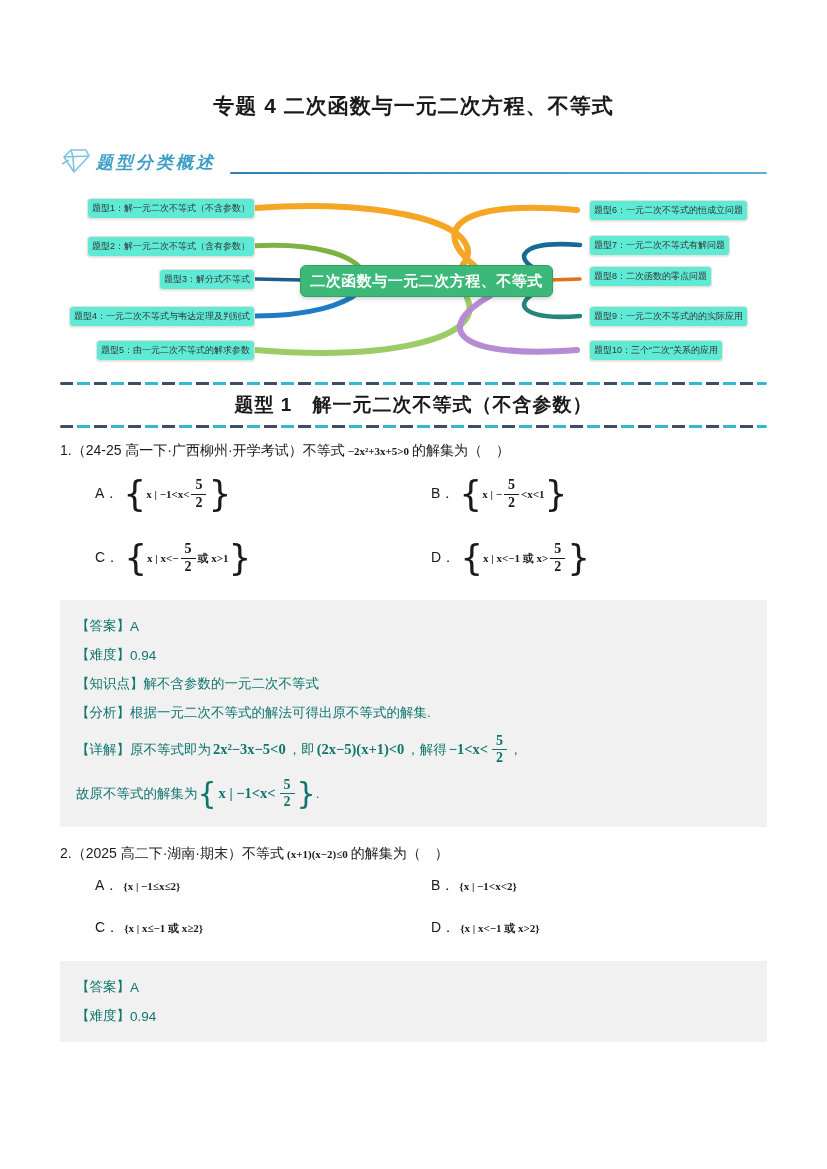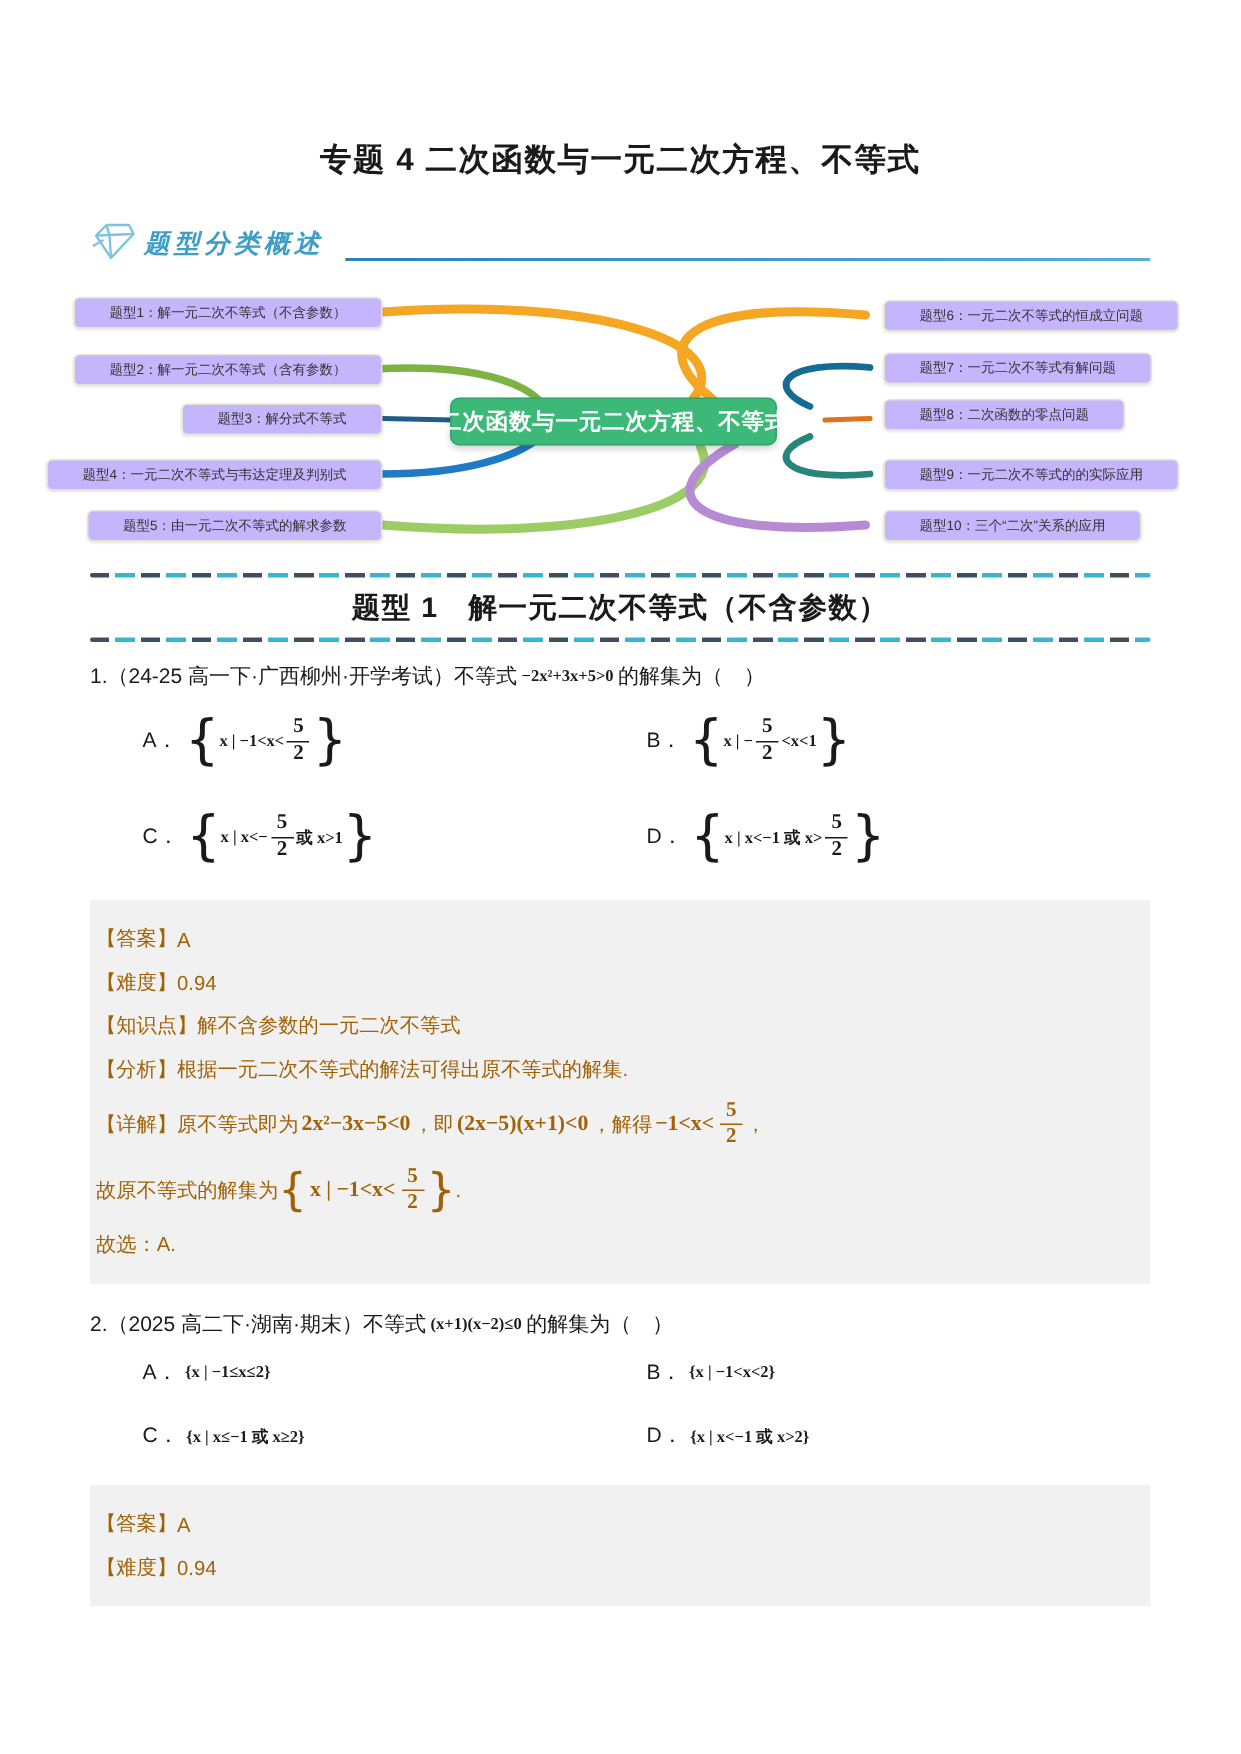--- a/index.html
+++ b/index.html
@@ -14,26 +14,26 @@
   .ovr { display: flex; align-items: flex-end; margin-top: 24px; height: 30px; }
   .ovr .gem { width: 30px; height: 26px; margin-right: 6px; flex: 0 0 auto; }
   .ovr .ovr-txt { font-size: 17px; font-weight: bold; font-style: italic;
     color: #3e9fc6; letter-spacing: 3px; white-space: nowrap; }
   .ovr .rule { flex: 1; height: 2.5px; margin-left: 14px; border-radius: 2px;
     background: linear-gradient(90deg,#2e7fb8,#58aed6); }
 
   
   .mindmap { position: relative; margin-top: 12px; height: 192px; }
   .branches { position: absolute; inset: 0; width: 707px; height: 192px; }
-  .mnode { position: absolute; background: #c4b5fd; border: 1px solid #e4e4d6;
+  .mnode { position: absolute; background: #5eead4; border: 1px solid #e4e4d6;
     border-radius: 4px; font-size: 9px; line-height: 1; color: #333;
-    padding: 5px 23px; white-space: nowrap; box-shadow: 0 1px 2px rgba(0,0,0,.10); z-index: 3; }
+    padding: 5px 4px; white-space: nowrap; box-shadow: 0 1px 2px rgba(0,0,0,.10); z-index: 3; }
   .mnode.l { right: 512px; }
   .mnode.r { left: 517px; margin-left: 12px; }
-  .mcenter { position: absolute; left: 240px; top: 79px; width: 218px; height: 32px;
+  .mcenter { position: absolute; left: 240px; top: 79px; width: 253px; height: 32px;
     background: #3cb878; border: 1px solid #2fa268; border-radius: 6px; color: #fff;
     font-weight: bold; font-size: 15px; display: flex; align-items: center;
     justify-content: center; letter-spacing: .5px; white-space: nowrap;
     box-shadow: 0 2px 4px rgba(0,0,0,.18); z-index: 2; }
 
   
   .dash { height: 3px; border-radius: 2px; background-image: repeating-linear-gradient(90deg,
       #3f4e63 0px, #3f4e63 13px, transparent 13px, transparent 17px,
       #35b8cf 17px, #35b8cf 30px, transparent 30px, transparent 34px); }
   .sec-head { margin-top: 4px; }
@@ -53,22 +53,22 @@
   .opt-label { margin-right: 5px; }
   .brace { font-family: "DejaVu Sans", sans-serif; line-height: 1; vertical-align: middle; }
   .brace.b34 { font-size: 36px; }
   .brace.b30 { font-size: 30px; }
   .frac { display: inline-flex; flex-direction: column; text-align: center;
     vertical-align: middle; margin: 0 2px; font-family: "Liberation Serif", serif;
     font-weight: bold; font-size: 14px; line-height: 1.15; }
   .frac .fn { border-bottom: 1.5px solid currentColor; padding: 0 4px; }
 
   
-  .ans-block { background: #f2f1f1; color: #a16207; font-size: 13.5px;
-    padding: 6px 4px; margin-top: 10px; }
+  .ans-block { background: #f2f1f1; color: #0f766e; font-size: 13.5px;
+    padding: 6px 16px; margin-top: 10px; }
   .ans-line { display: flex; align-items: center; flex-wrap: wrap; margin: 11px 0; }
   .ans-line .m { font-size: 14.5px; margin: 0 2px; }
   .q2block { margin-top: 12px; }
 </style>
 </head>
 <body>
 
 <div class="page">
 
   <h1 class="title">专题 4 二次函数与一元二次方程、不等式</h1>
@@ -210,23 +210,20 @@
       <span>故原不等式的解集为</span>
       <span class="brace b30">{</span>
       <span class="m">x | −1&lt;x&lt;</span>
       <span class="frac">
           <span class="fn">5</span>
           <span class="fd">2</span>
         </span>
       <span class="brace b30">}</span>
       <span>.</span>
     </div>
-    <div class="ans-line">
-      <span>故选：A.</span>
-    </div>
   </div>
 
   <div class="stem" style="margin-top:18px">
     <span>2.（2025 高二下·湖南·期末）不等式</span>
     <span class="m">(x+1)(x−2)≤0</span>
     <span>的解集为（　）</span>
   </div>
 
   <div class="opts short">
     <div class="opt">

